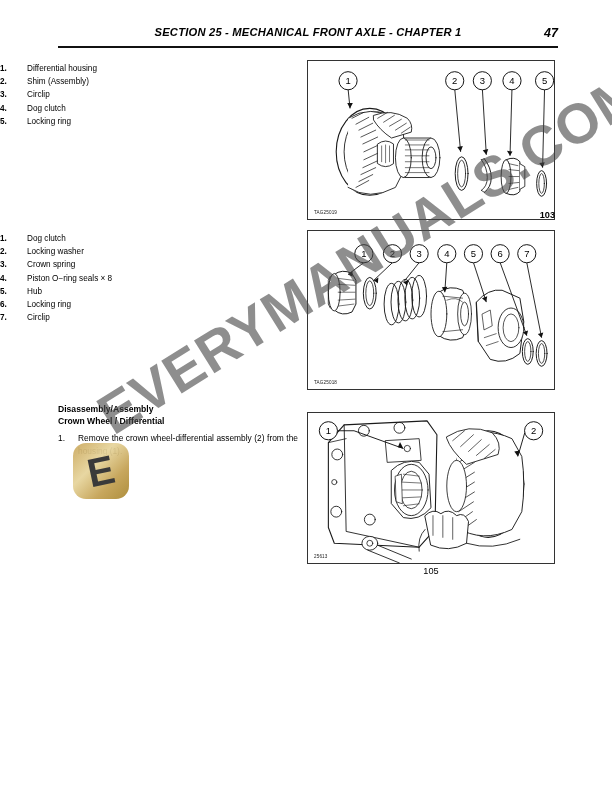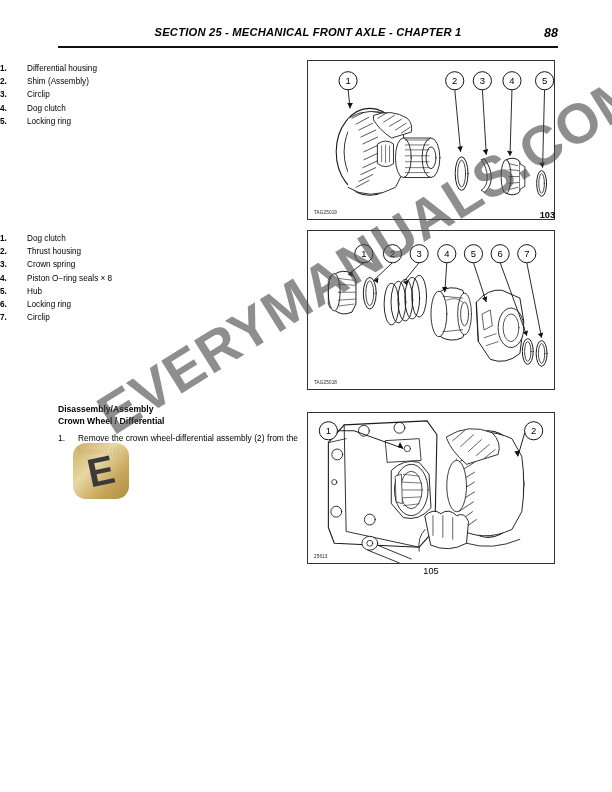--- a/index.html
+++ b/index.html
@@ -208,21 +208,21 @@
     transform: rotate(-12deg);
   }
 </style>
 </head>
 <body>
 
 <div class="page">
 
   <div class="header">
     <div class="header-title">SECTION 25 - MECHANICAL FRONT AXLE - CHAPTER 1</div>
-    <div class="header-page-number">88</div>
+    <div class="header-page-number">47</div>
   </div>
   <div class="header-rule"></div>
 
   <div class="parts-list list-one">
     <div class="item">
       <span class="num">1.</span>
       <span class="label">Differential housing</span>
     </div>
     <div class="item">
       <span class="num">2.</span>
@@ -242,21 +242,21 @@
     </div>
   </div>
 
   <div class="parts-list list-two">
     <div class="item">
       <span class="num">1.</span>
       <span class="label">Dog clutch</span>
     </div>
     <div class="item">
       <span class="num">2.</span>
-      <span class="label">Thrust housing</span>
+      <span class="label">Locking washer</span>
     </div>
     <div class="item">
       <span class="num">3.</span>
       <span class="label">Crown spring</span>
     </div>
     <div class="item">
       <span class="num">4.</span>
       <span class="label">Piston O−ring seals  × 8</span>
     </div>
     <div class="item">

